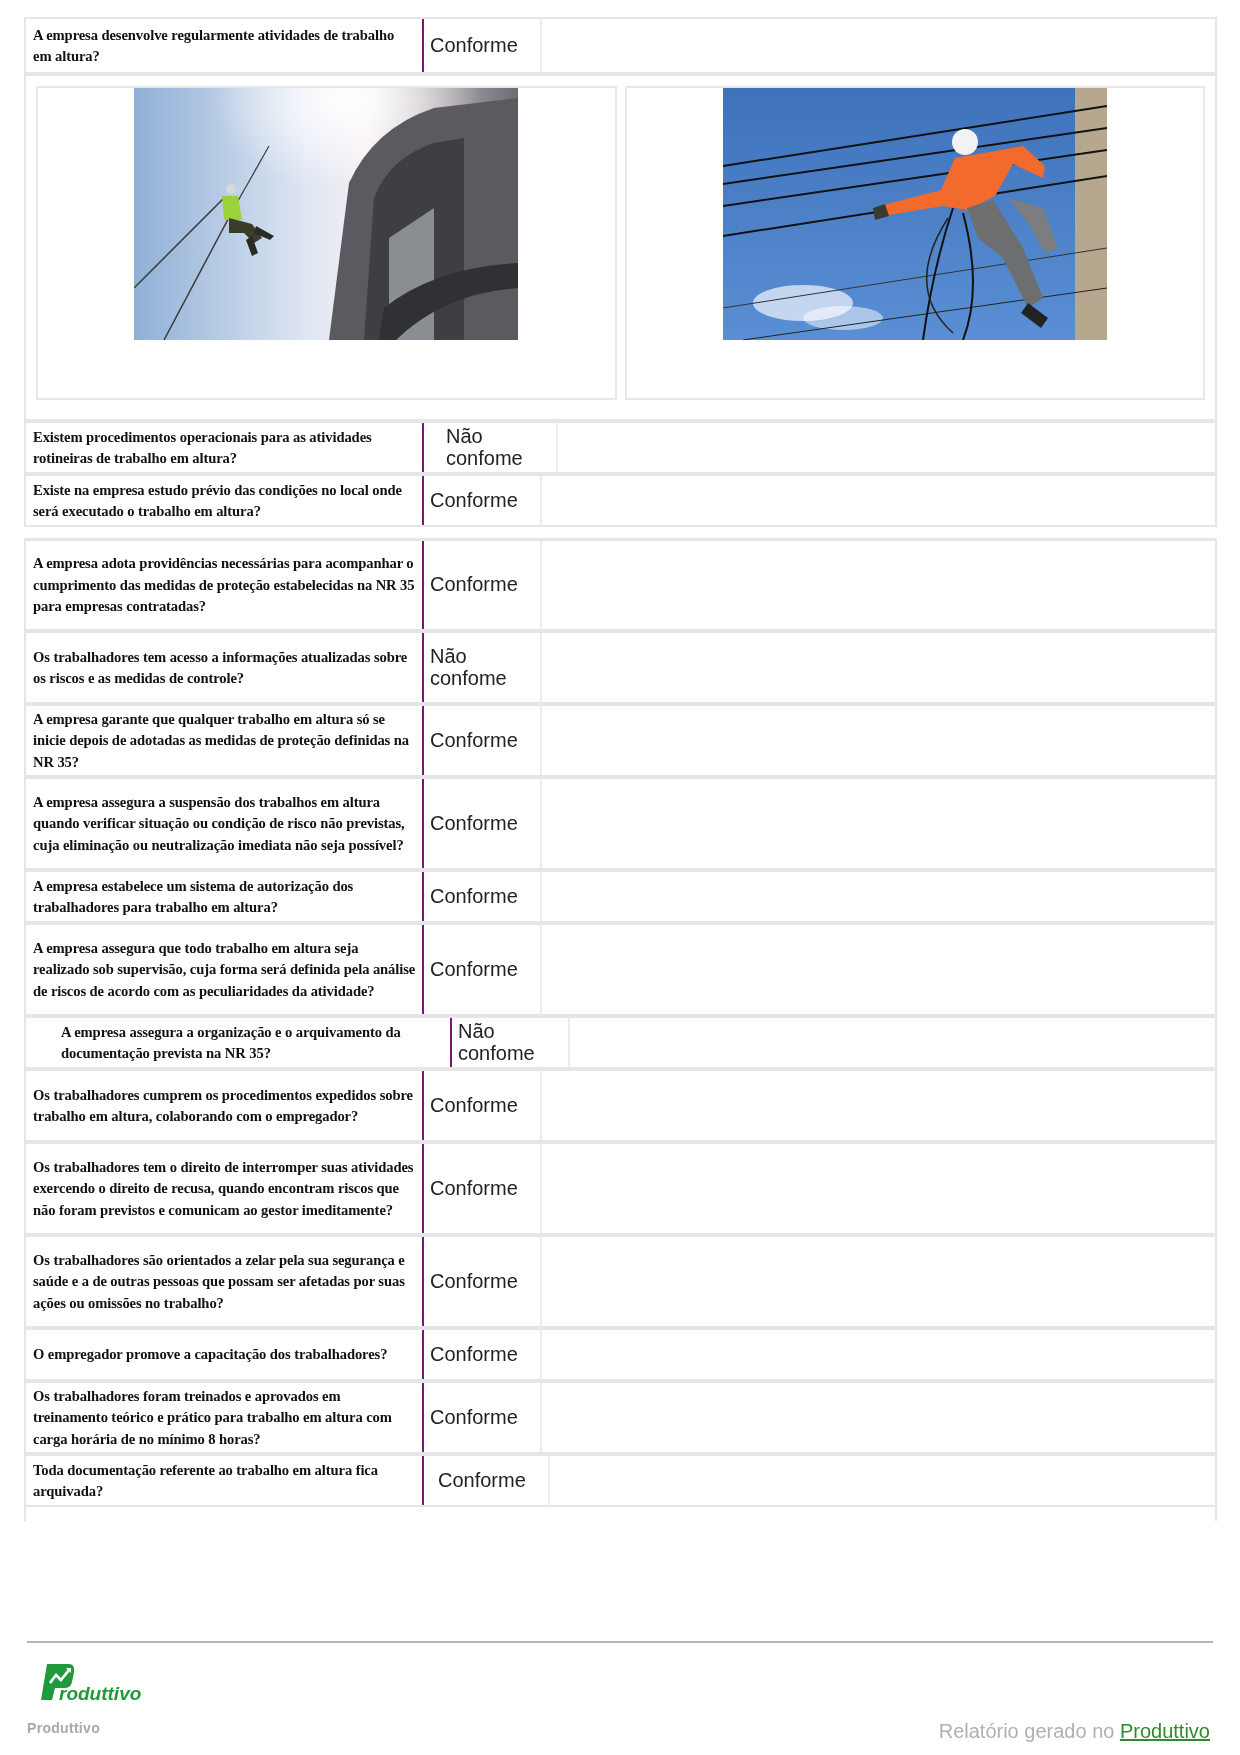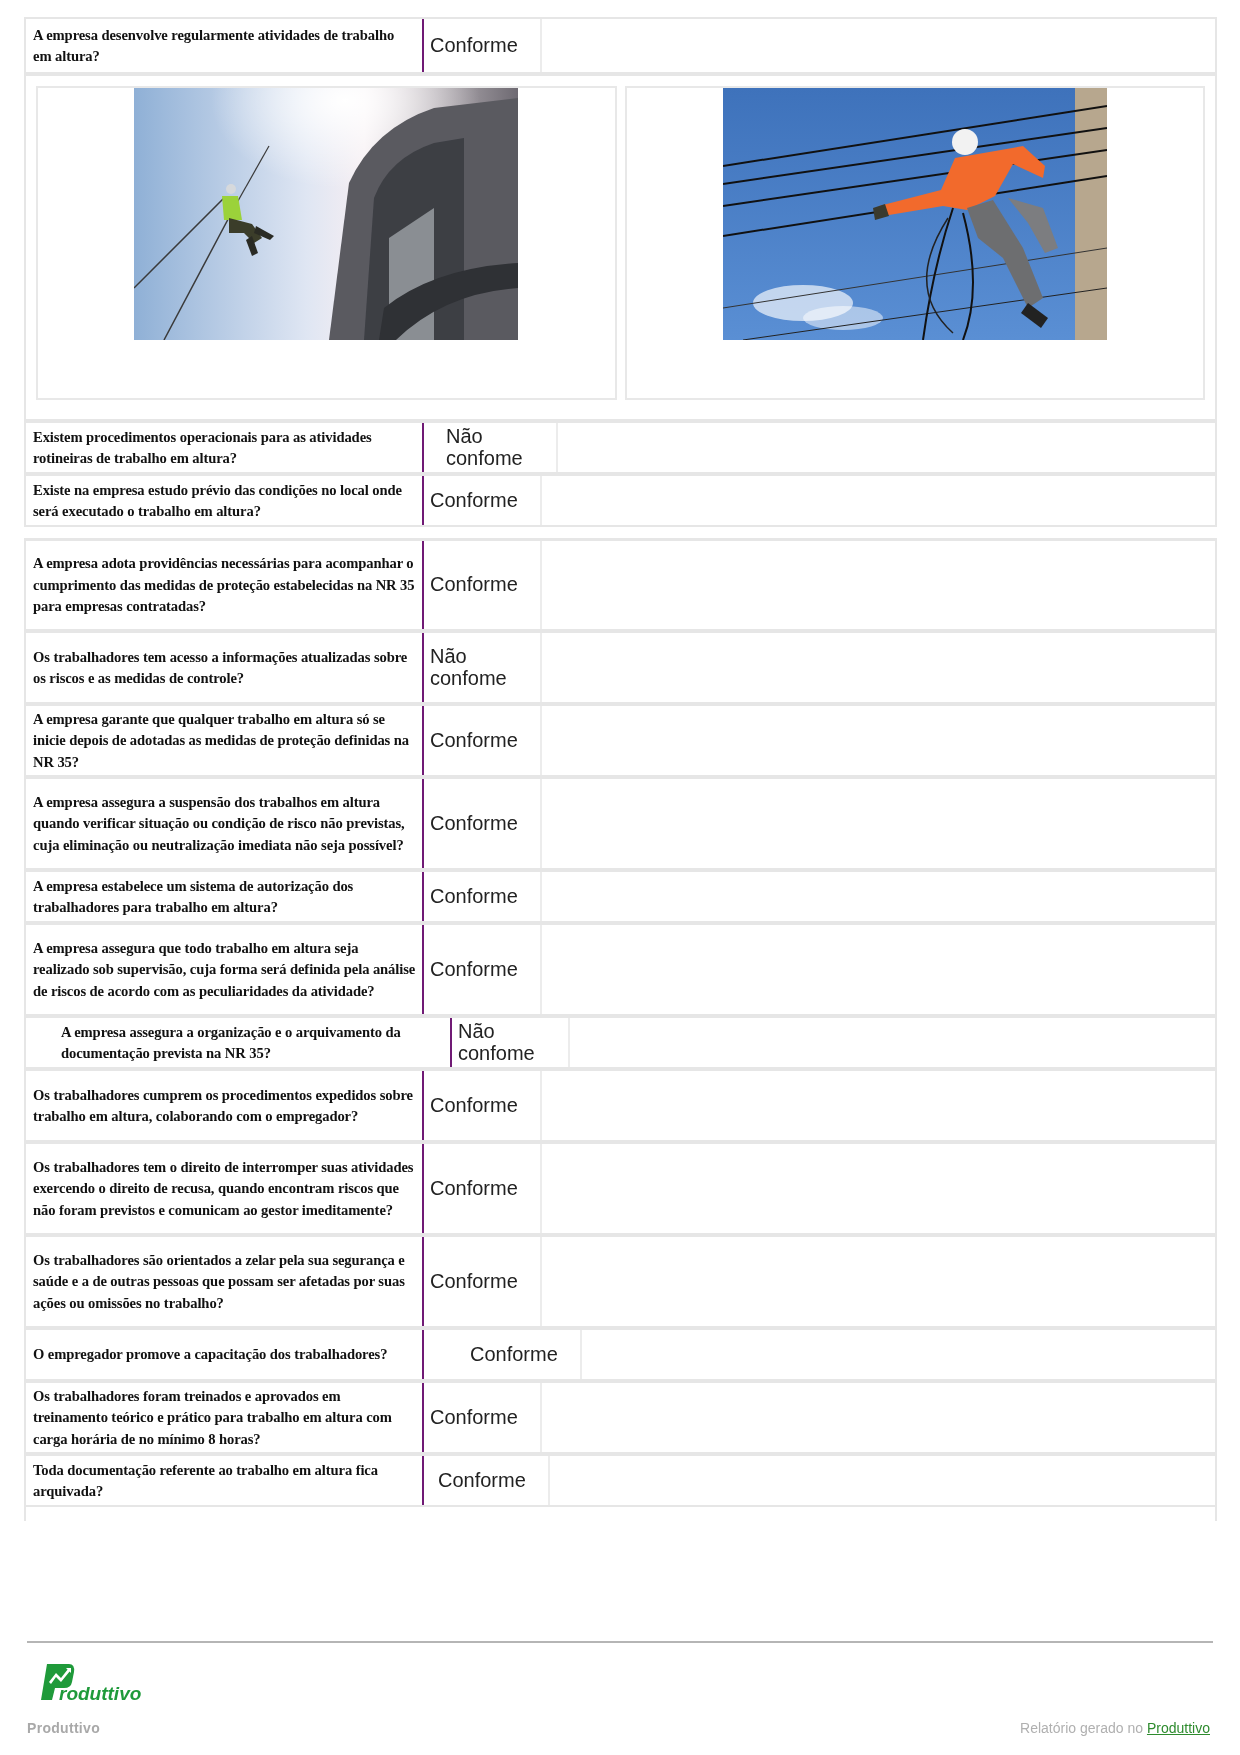--- a/index.html
+++ b/index.html
@@ -12,21 +12,21 @@
   .c { flex: 1; }
   .photo-row { border: 2px solid #e6e6e6; border-top-width: 3px; margin-top: -1px; padding: 10px 10px 10px 10px; display: flex; gap: 8px; box-sizing: border-box; height: 348px; }
   .photo-box { flex: 1; border: 2px solid #e8e8e8; position: relative; height: 314px; box-sizing: border-box; }
   .photo { position: absolute; top: 0; width: 384px; height: 252px; overflow: hidden; }
   .p1 { left: 96px; }
   .p2 { left: 96px; }
   .tail { height: 14px; border-left: 2px solid #e6e6e6; border-right: 2px solid #e6e6e6; }
   .footer-line { position: absolute; left: 27px; top: 1641px; width: 1186px; height: 2px; background: #b5b5b5; }
   .logo { position: absolute; left: 39px; top: 1660px; width: 130px; height: 44px; }
   .brand-name { position: absolute; left: 27px; top: 1720px; font-size: 14px; font-weight: bold; color: #a9a9a9; letter-spacing: 0.3px; }
-  .generated { position: absolute; right: 30px; top: 1720px; font-size: 14px; color: #b0b0b0; }
+  .generated { position: absolute; right: 30px; top: 1720px; font-size: 20px; color: #b0b0b0; }
   .generated a { color: #2e8b2e; text-decoration: underline; }
 </style>
 </head>
 <body>
 
 <div class="sheet">
   <div class="row" style="height:57px;">
     <div class="q">A empresa desenvolve regularmente atividades de trabalho em altura?</div>
     <div class="a">Conforme</div>
     <div class="c"></div>
@@ -151,21 +151,21 @@
   <div class="row" style="height:94px;">
     <div class="q">Os trabalhadores tem o direito de interromper suas atividades exercendo o direito de recusa, quando encontram riscos que não foram previstos e comunicam ao gestor imeditamente?</div>
     <div class="a">Conforme</div>
     <div class="c"></div>
   </div>
   <div class="row" style="height:94px;">
     <div class="q">Os trabalhadores são orientados a zelar pela sua segurança e saúde e a de outras pessoas que possam ser afetadas por suas ações ou omissões no trabalho?</div>
     <div class="a">Conforme</div>
     <div class="c"></div>
   </div>
-  <div class="row" style="height:54px;gap:40px;">
+  <div class="row" style="height:54px;">
     <div class="q">O empregador promove a capacitação dos trabalhadores?</div>
     <div class="a">Conforme</div>
     <div class="c"></div>
   </div>
   <div class="row" style="height:74px;">
     <div class="q">Os trabalhadores foram treinados e aprovados em treinamento teórico e prático para trabalho em altura com carga horária de no mínimo 8 horas?</div>
     <div class="a">Conforme</div>
     <div class="c"></div>
   </div>
   <div class="row" style="height:54px;gap:8px;">

